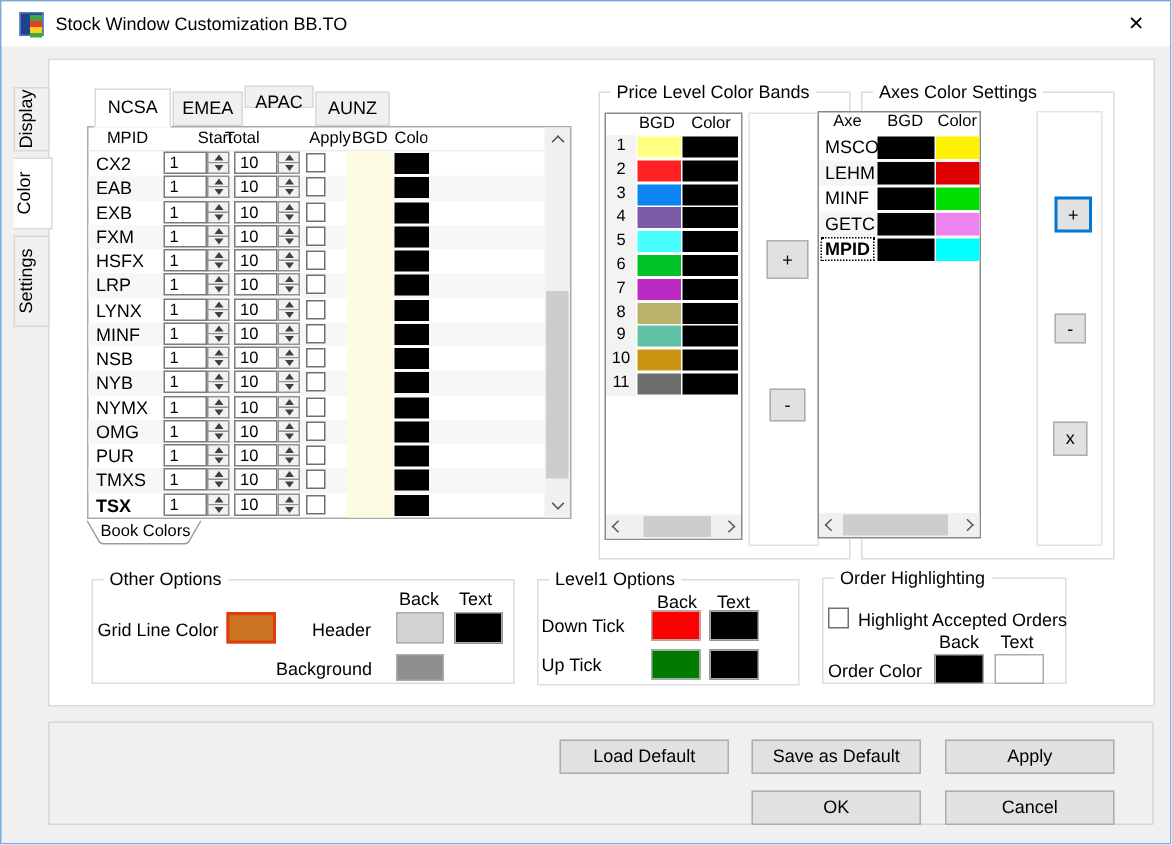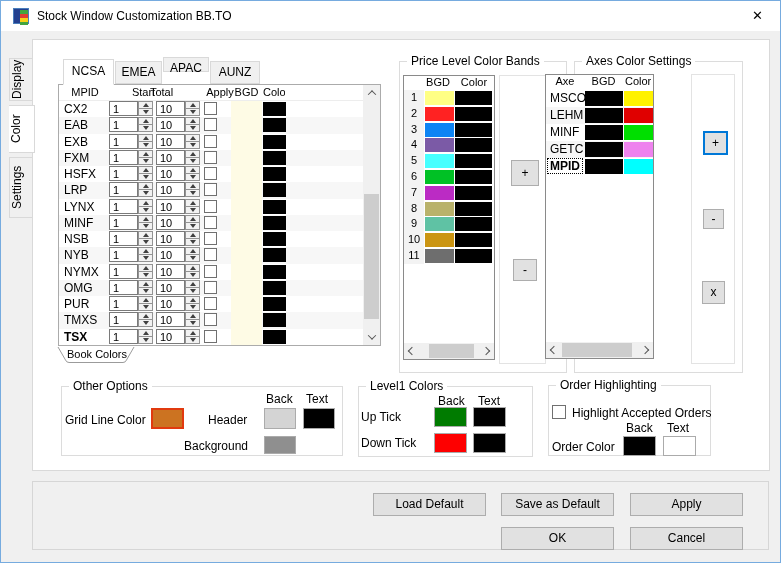--- a/index.html
+++ b/index.html
@@ -724,33 +724,33 @@
   <div class="swatch" style="left: 150px; top: 407px; width: 33px; height: 21px; border: 2px solid rgb(225, 58, 15); background-color: rgb(204, 115, 33);"></div>
   <span class="slabel" style="left:265px;top:391px;">Back</span>
   <span class="slabel" style="left:305px;top:391px;">Text</span>
   <span class="slabel" style="left:207px;top:412px;">Header</span>
   <div class="swatch" style="left: 263px; top: 407px; width: 32px; height: 21px; background-color: rgb(212, 212, 212);"></div>
   <div class="swatch" style="left: 302px; top: 407px; width: 32px; height: 21px; background-color: rgb(0, 0, 0);"></div>
   <span class="slabel" style="left:183px;top:438px;">Background</span>
   <div class="swatch" style="left: 263px; top: 435px; width: 32px; height: 18px; background-color: rgb(143, 143, 143);"></div>
 
   <div class="group" style="left:357px;top:385px;width:175px;height:71px;">
-    <span class="glabel">Level1 Colors</span>
+    <span class="glabel">Level1 Options</span>
   </div>
   <span class="slabel" style="left:437px;top:393px;">Back</span>
   <span class="slabel" style="left:477px;top:393px;">Text</span>
   <div class="l1rows">
       <div class="l1row">
-        <span class="lab">Up Tick</span>
-        <div class="swb" style="background: rgb(0, 123, 0);"></div>
+        <span class="lab">Down Tick</span>
+        <div class="swb" style="background: rgb(254, 0, 0);"></div>
         <div class="swt" style="background: rgb(0, 0, 0);"></div>
       </div>
       <div class="l1row">
-        <span class="lab">Down Tick</span>
-        <div class="swb" style="background: rgb(254, 0, 0);"></div>
+        <span class="lab">Up Tick</span>
+        <div class="swb" style="background: rgb(0, 123, 0);"></div>
         <div class="swt" style="background: rgb(0, 0, 0);"></div>
       </div>
     </div>
 
   <div class="group" style="left:547px;top:384px;width:163px;height:71px;">
     <span class="glabel">Order Highlighting</span>
   </div>
   <span class="cb" style="left:551px;top:404px;width:14px;height:14px;"></span>
   <span class="slabel" style="left:571px;top:405px;">Highlight Accepted Orders</span>
   <span class="slabel" style="left:625px;top:420px;">Back</span>

